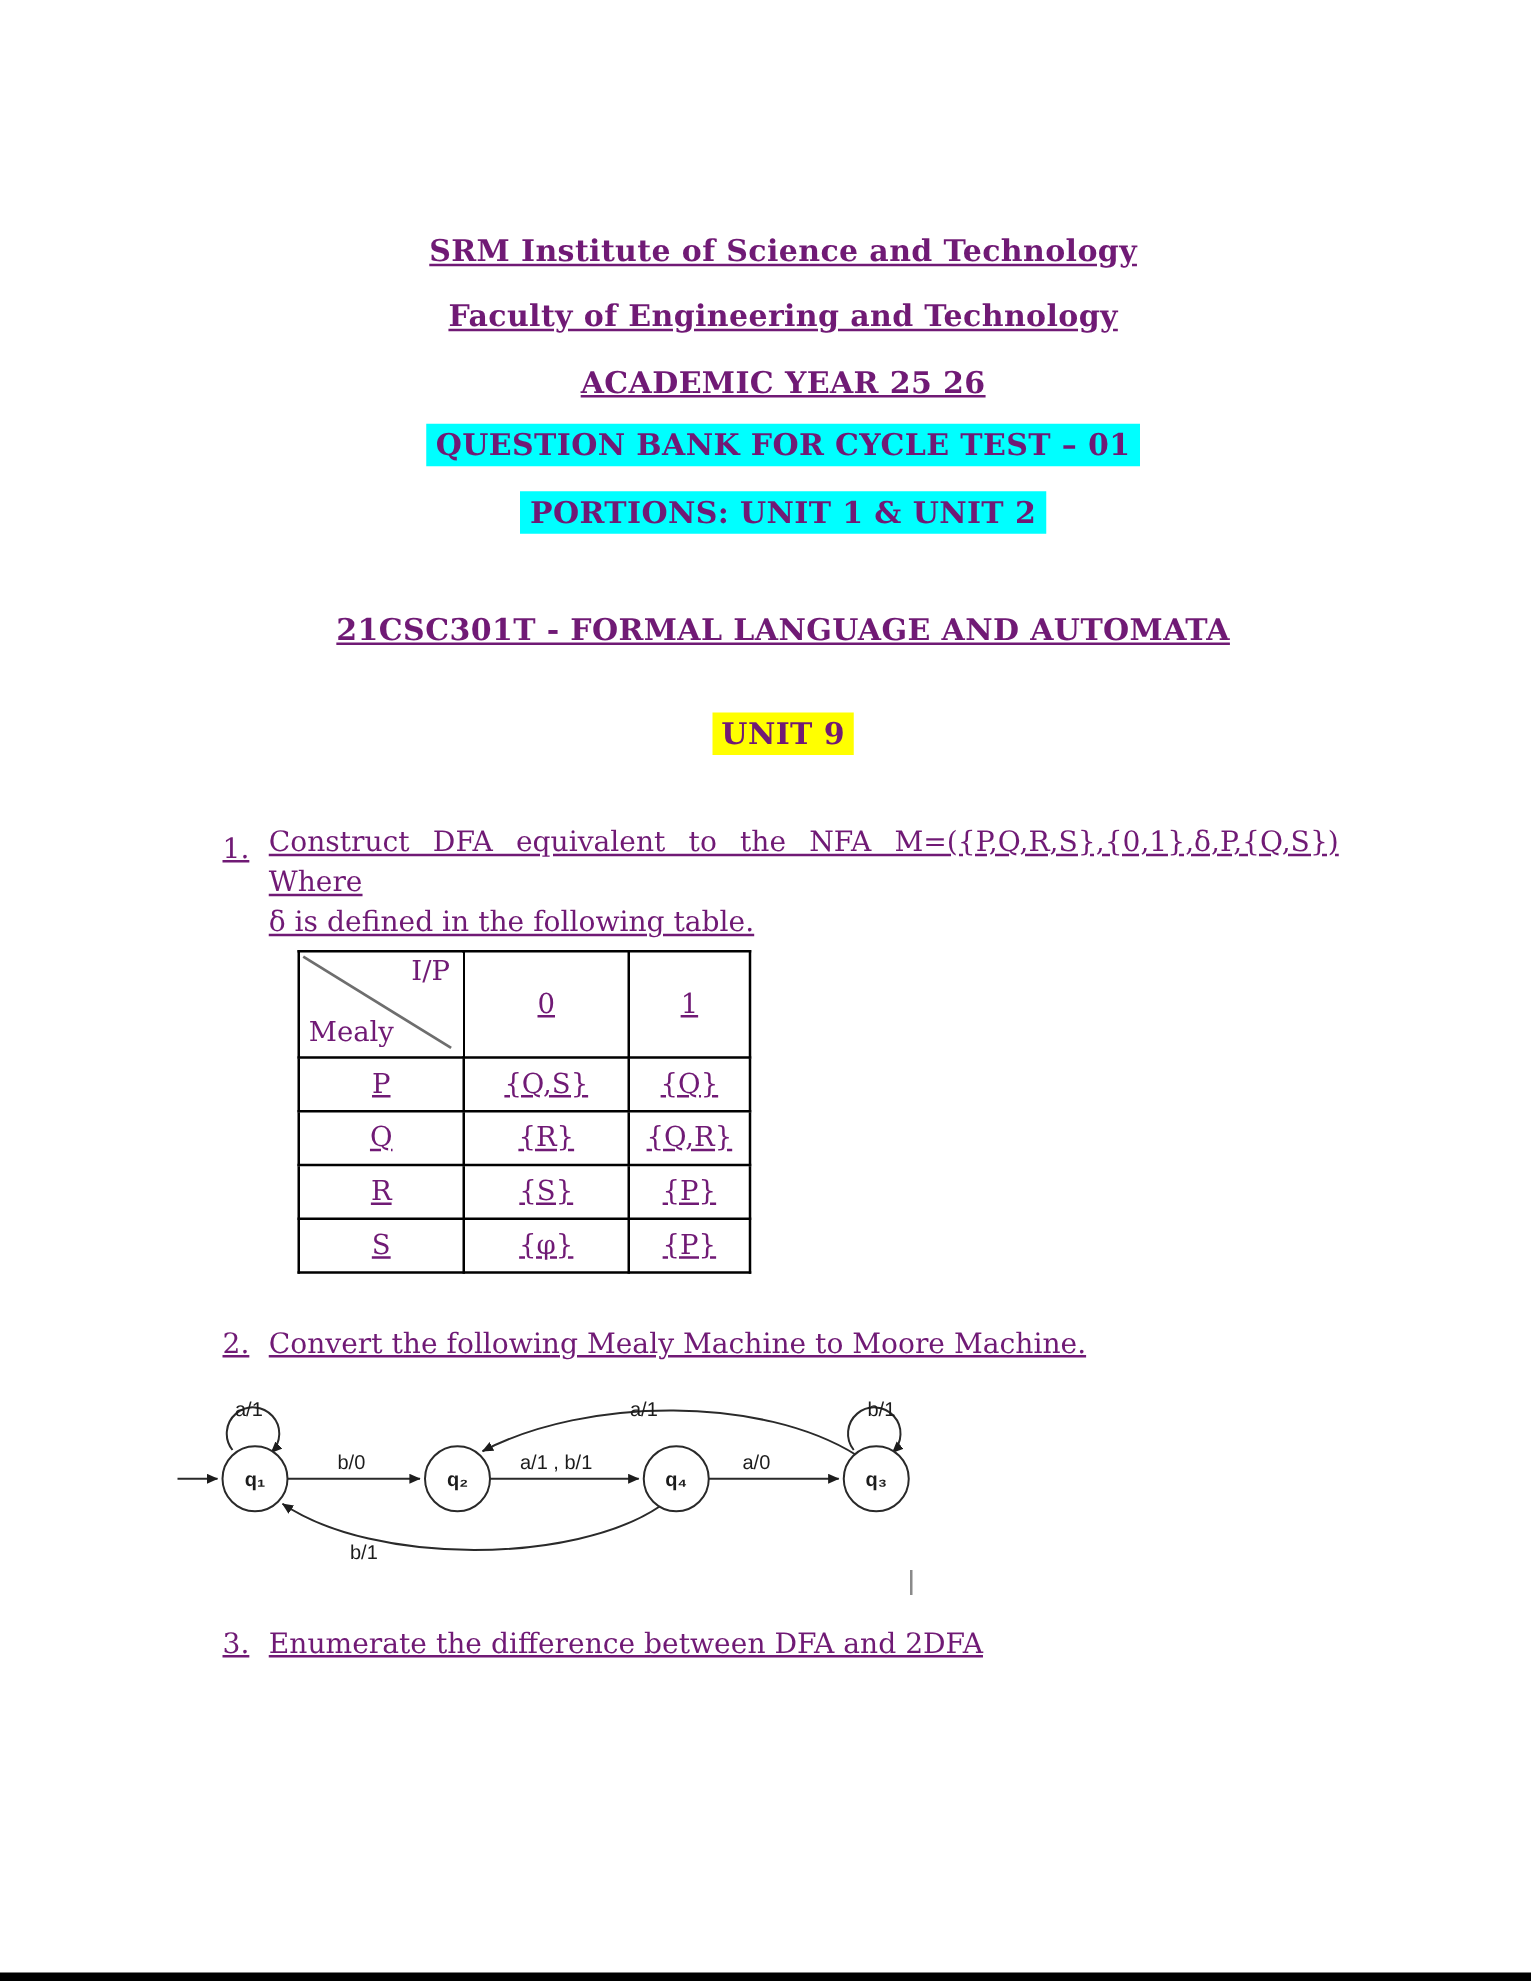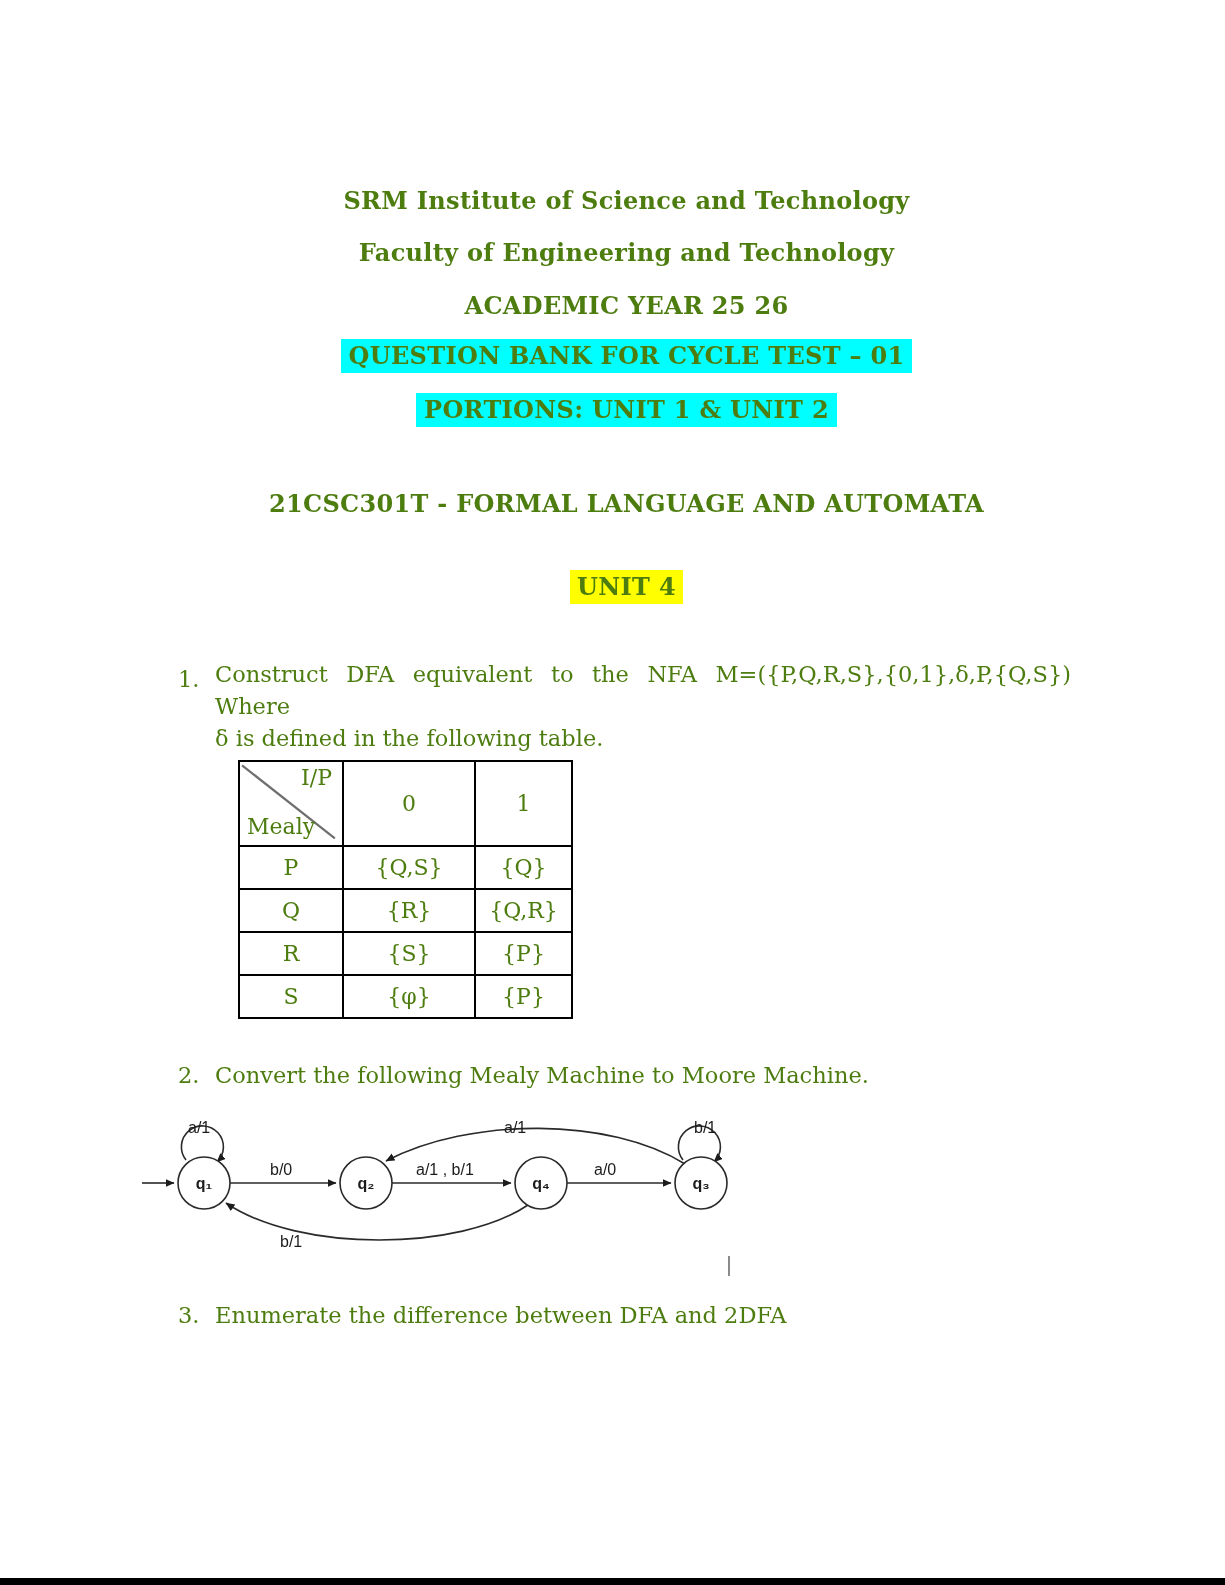--- a/index.html
+++ b/index.html
@@ -4,21 +4,22 @@
 <style>
   * { margin: 0; padding: 0; box-sizing: border-box; }
   html, body { background: #ffffff; }
   .page {
     position: relative;
     width: 1225px;
     height: 1585px;
     background: #ffffff;
     overflow: hidden;
     font-family: "DejaVu Serif", "Liberation Serif", serif;
-    color: #4d7c0f;
+    color: #701a75;
+    text-decoration: underline;
   }
   .content { padding: 0 150px 0 178px; }
 
   .heading {
     text-align: center;
     font-weight: bold;
     font-size: 24px;
     line-height: 29px;
     letter-spacing: 0.3px;
   }
@@ -69,21 +70,21 @@
     margin: 6px 0 0 23px;
     table-layout: fixed;
   }
   table.ttable td {
     border: 2px solid #000000;
     text-align: center;
     vertical-align: middle;
     font-size: 22px;
     background: #ffffff;
   }
-  .col-state { width: 104px; }
+  .col-state { width: 132px; }
   .col-0 { width: 132px; }
   .col-1 { width: 97px; }
   td.corner { position: relative; height: 85px; padding: 0; }
   td.corner .corner-top { position: absolute; top: 3px; right: 10px; }
   td.corner .corner-bottom { position: absolute; bottom: 6px; left: 7px; }
   td.corner svg { position: absolute; inset: 0; width: 100%; height: 100%; }
   tr.trow td { height: 43px; }
 
   
   .diagram { margin: 22px 0 0 -38px; width: 640px; height: 150px; position: relative; }
@@ -130,21 +131,21 @@
     <div class="banner-row b1">
       <span class="hl-cyan">QUESTION BANK FOR CYCLE TEST – 01</span>
     </div>
     <div class="banner-row b2">
       <span class="hl-cyan">PORTIONS: UNIT 1 &amp; UNIT 2</span>
     </div>
 
     <div class="heading h-course">21CSC301T - FORMAL LANGUAGE AND AUTOMATA</div>
 
     <div class="unit-row">
-      <span class="hl-yellow">UNIT 4</span>
+      <span class="hl-yellow">UNIT 9</span>
     </div>
 
     <div class="question q1">
       <div class="q-num">1.</div>
       <div class="q-body">
         <div class="q-line q-justify">Construct DFA equivalent to the NFA M=({P,Q,R,S},{0,1},δ,P,{Q,S}) Where</div>
         <div class="q-line">δ is defined in the following table.</div>
 
         <table class="ttable">
           <tbody>

